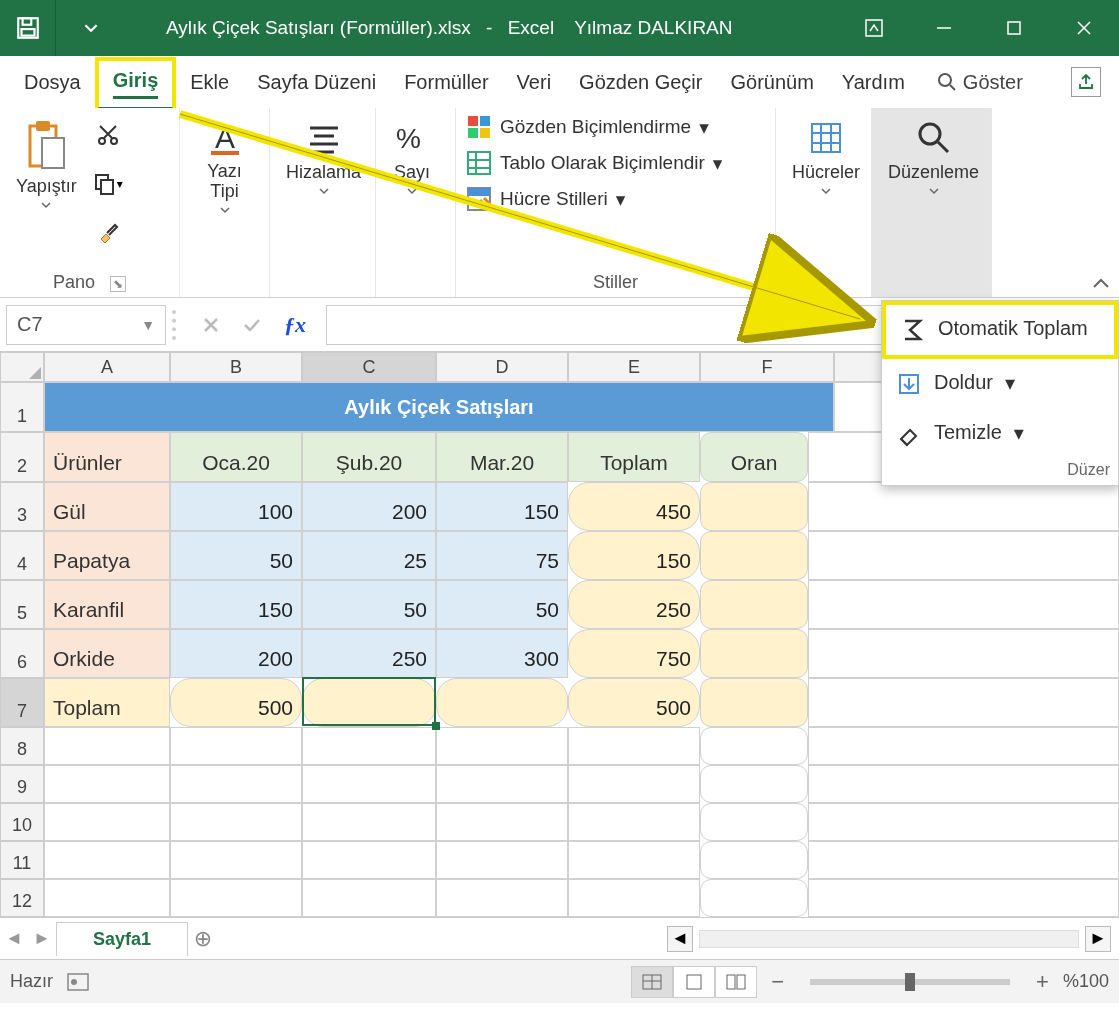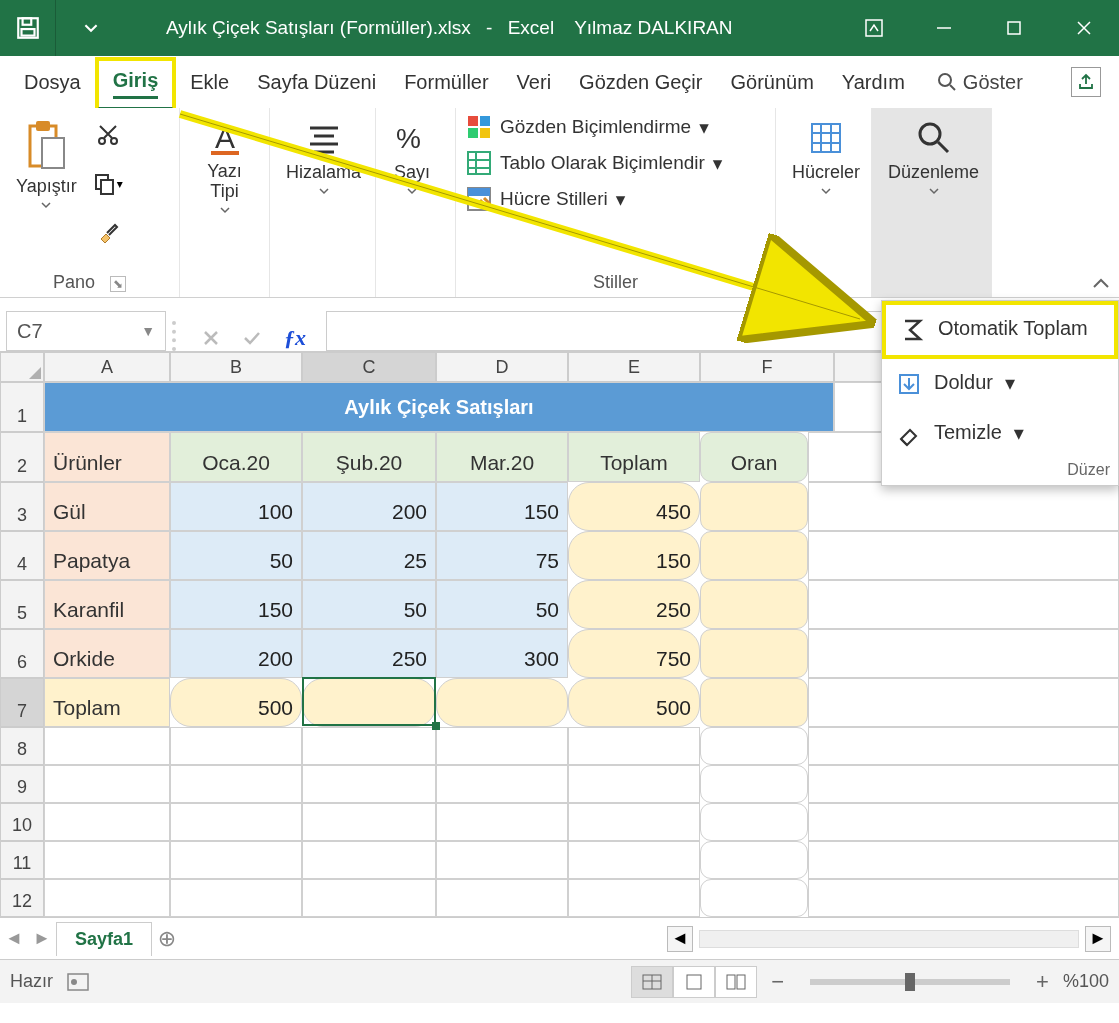--- a/index.html
+++ b/index.html
@@ -32,21 +32,21 @@
 .minibtns { display: flex; flex-direction: column; justify-content: space-around; padding-left: 10px; gap:8px;}
 .minibtn { width:30px;height:30px;display:flex;align-items:center;justify-content:center;}
 
 .stylesgroup .rows { display: flex; flex-direction: column; gap: 10px; font-size: 19px; color: #333; }
 .stylesgroup .srow { display: flex; align-items: center; gap: 8px; }
 
 .collapse-ribbon{position:absolute;right:8px;bottom:6px;font-size:20px;color:#666;}
 .dlauncher{font-size:12px;color:#888;border:1px solid #bbb;padding:0 2px;}
 
 
-.formulabar { height: 54px; background: #fff; display: flex; align-items: flex-end; border-bottom: 1px solid #ccc; font-size: 20px;}
+.formulabar { height: 54px; background: #fff; display: flex; align-items: center; border-bottom: 1px solid #ccc; font-size: 20px;}
 .namebox { width: 160px; height: 40px; border: 1px solid #ccc; background: #fff; margin-left: 6px; display: flex; align-items: center; justify-content: space-between; padding: 0 10px; color:#555;}
 .namebox .dd{color:#888;font-size:14px;}
 .fnbtns { display: flex; align-items: center; gap: 22px; margin: 0 20px; color:#888;}
 .fnbtns .fx { font-style: italic; font-family: "Times New Roman", serif; color:#1d4ed8;font-size:22px;font-weight:bold;}
 .formula-input { flex:1; height:40px; border:1px solid #ccc; margin-right:8px;}
 
 
 .grid { position: relative; background:#fff;}
 .colheaders { display:flex; height:30px; }
 .corner { width:44px; border:1px solid #ccc; background:#f3f3f3; position:relative;}
@@ -80,21 +80,21 @@
 
 
 .arrow-svg{position:absolute;left:140px;top:104px;width:760px;height:240px;pointer-events:none;z-index:40;}
 
 
 .emptygrid{background:#fff;}
 
 
 .sheettabs{height:42px;border-top:1px solid #ccc;display:flex;align-items:center;font-size:18px;position:relative;}
 .sheettabs .navbtn{width:28px;text-align:center;color:#999;}
-.sheettabs .tab{padding:6px 18px;border:1px solid #ccc;border-bottom:none;background:#fff;color:#217346;font-weight:600;}
+.sheettabs .tab{padding:6px 36px;border:1px solid #ccc;border-bottom:none;background:#fff;color:#217346;font-weight:600;}
 .sheettabs .add{width:30px;text-align:center;color:#888;font-size:22px;}
 .sheettabs .hscroll{position:absolute;right:8px;display:flex;align-items:center;gap:6px;}
 .sheettabs .hscroll .arrow{width:26px;height:26px;border:1px solid #bbb;display:flex;align-items:center;justify-content:center;background:#f5f5f5;}
 .sheettabs .hscroll .track{width:380px;height:18px;background:#f0f0f0;border:1px solid #ddd;}
 
 
 .statusbar{height:44px;background:#f3f3f3;border-top:1px solid #ccc;display:flex;align-items:center;font-size:18px;color:#555;padding:0 10px;gap:14px;}
 .statusbar .views{display:flex;gap:0;margin-left:auto;}
 .statusbar .viewbtn{width:42px;height:32px;border:1px solid #ccc;display:flex;align-items:center;justify-content:center;background:#fff;}
 .statusbar .viewbtn.active{background:#ddd;}

